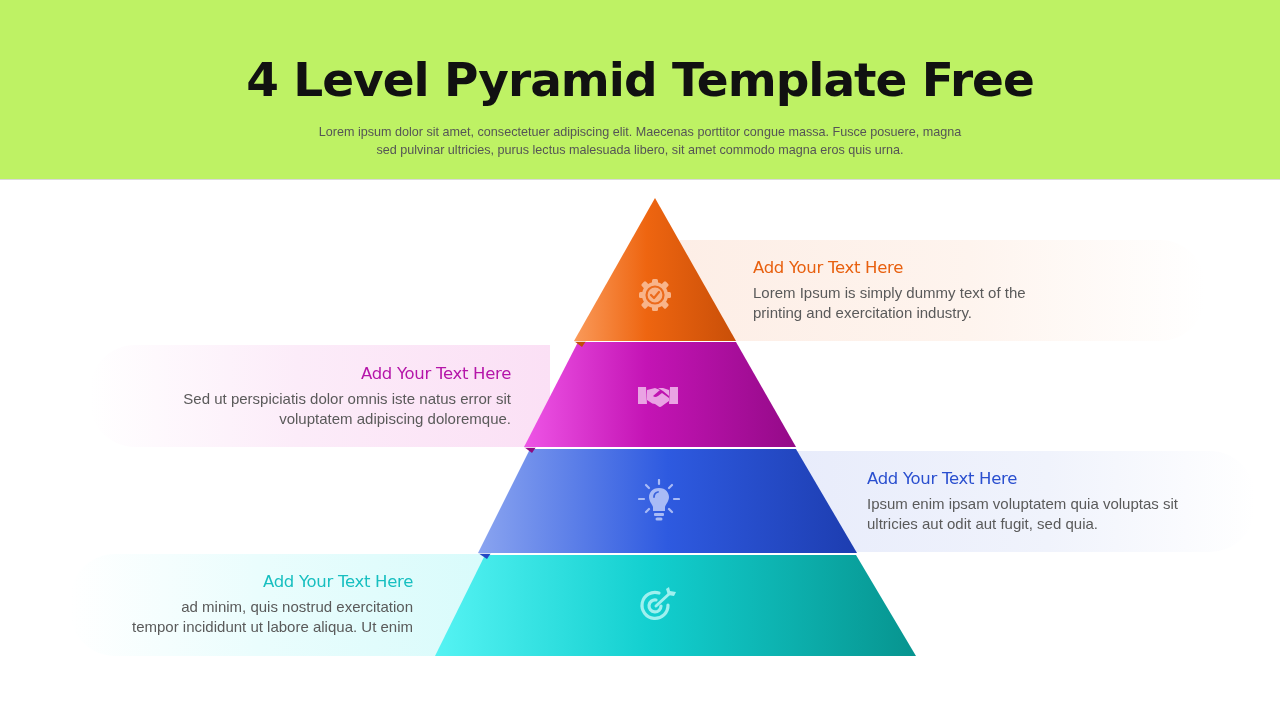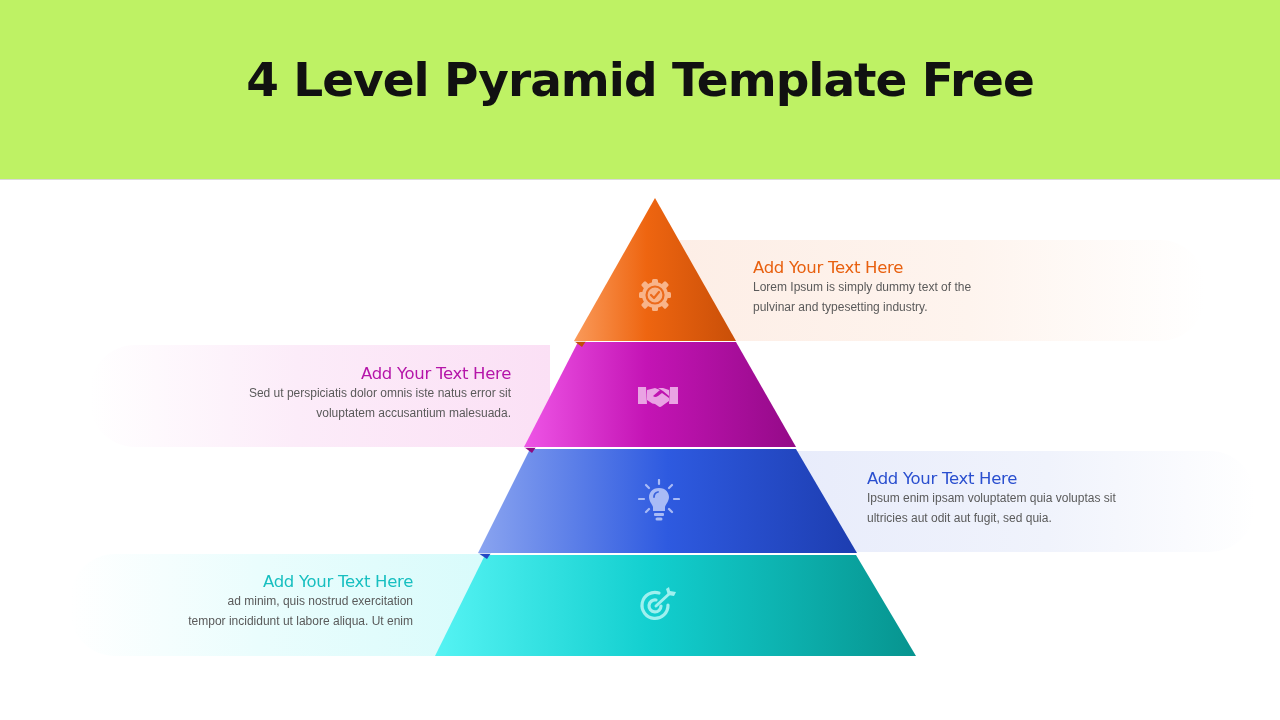--- a/index.html
+++ b/index.html
@@ -31,31 +31,35 @@
     border-radius: 45px 0 0 45px; }
   .band-blue { left: 795px; top: 451px; width: 460px; height: 101px;
     background: linear-gradient(to right, #e8ecfb 0%, #f0f3fc 55%, rgba(255,255,255,0) 100%);
     border-radius: 0 45px 45px 0; }
   .band-teal { left: 70px; top: 554px; width: 420px; height: 102px;
     background: linear-gradient(to left, #d8fbfb 0%, #eafdfd 55%, rgba(255,255,255,0) 100%);
     border-radius: 45px 0 0 45px; }
 
   .txt { position: absolute; }
   .txt .h { font-family: "DejaVu Sans", "Liberation Sans", sans-serif; font-weight: normal; font-size: 16.5px; letter-spacing: -0.3px; }
-  .txt .p { font-size: 12px; line-height: 20px; color: #5a5a5a; }
+  .txt .p { margin-top: 6px; font-size: 15px; line-height: 20px; color: #5a5a5a; }
   .txt-right { text-align: right; }
 
   .pyramid { position: absolute; left: 0; top: 0; width: 1280px; height: 720px; }
   .icon { position: absolute; }
 </style>
 </head>
 <body>
 
 <div class="header">
   <div class="title">4 Level Pyramid Template Free</div>
+  <div class="subtitle">
+    <div>Lorem ipsum dolor sit amet, consectetuer adipiscing elit. Maecenas porttitor congue massa. Fusce posuere, magna</div>
+    <div>sed pulvinar ultricies, purus lectus malesuada libero, sit amet commodo magna eros quis urna.</div>
+  </div>
 </div>
 
 <div class="band band-orange"></div>
 <div class="band band-magenta"></div>
 <div class="band band-blue"></div>
 <div class="band band-teal"></div>
 
 <svg class="pyramid" viewBox="0 0 1280 720" width="1280" height="720">
   <defs>
     <linearGradient id="gOrange" x1="0" y1="0" x2="1" y2="0">
@@ -150,29 +154,29 @@
     <path d="M22,19 A6,6 0 1 1 17,13"></path>
   </g>
   <line x1="17" y1="19" x2="30" y2="7" stroke="#9ff0ef" stroke-width="3" stroke-linecap="round"></line>
   <polygon points="27,2 29,8 35,9 37,5 31,4 30,0" fill="#9ff0ef"></polygon>
 </svg>
 
 <div class="txt" style="left:753px; top:258px; width:320px;">
   <div class="h" style="color:#e8600f;">Add Your Text Here</div>
   <div class="p">
     <div>Lorem Ipsum is simply dummy text of the</div>
-    <div>pulvinar and typesetting industry.</div>
+    <div>printing and exercitation industry.</div>
   </div>
 </div>
 
 <div class="txt txt-right" style="left:170px; top:364px; width:341px;">
   <div class="h" style="color:#b515a9;">Add Your Text Here</div>
   <div class="p">
     <div>Sed ut perspiciatis dolor omnis iste natus error sit</div>
-    <div>voluptatem accusantium malesuada.</div>
+    <div>voluptatem adipiscing doloremque.</div>
   </div>
 </div>
 
 <div class="txt" style="left:867px; top:469px; width:340px;">
   <div class="h" style="color:#2a4fcf;">Add Your Text Here</div>
   <div class="p">
     <div>Ipsum enim ipsam voluptatem quia voluptas sit</div>
     <div>ultricies aut odit aut fugit, sed quia.</div>
   </div>
 </div>

